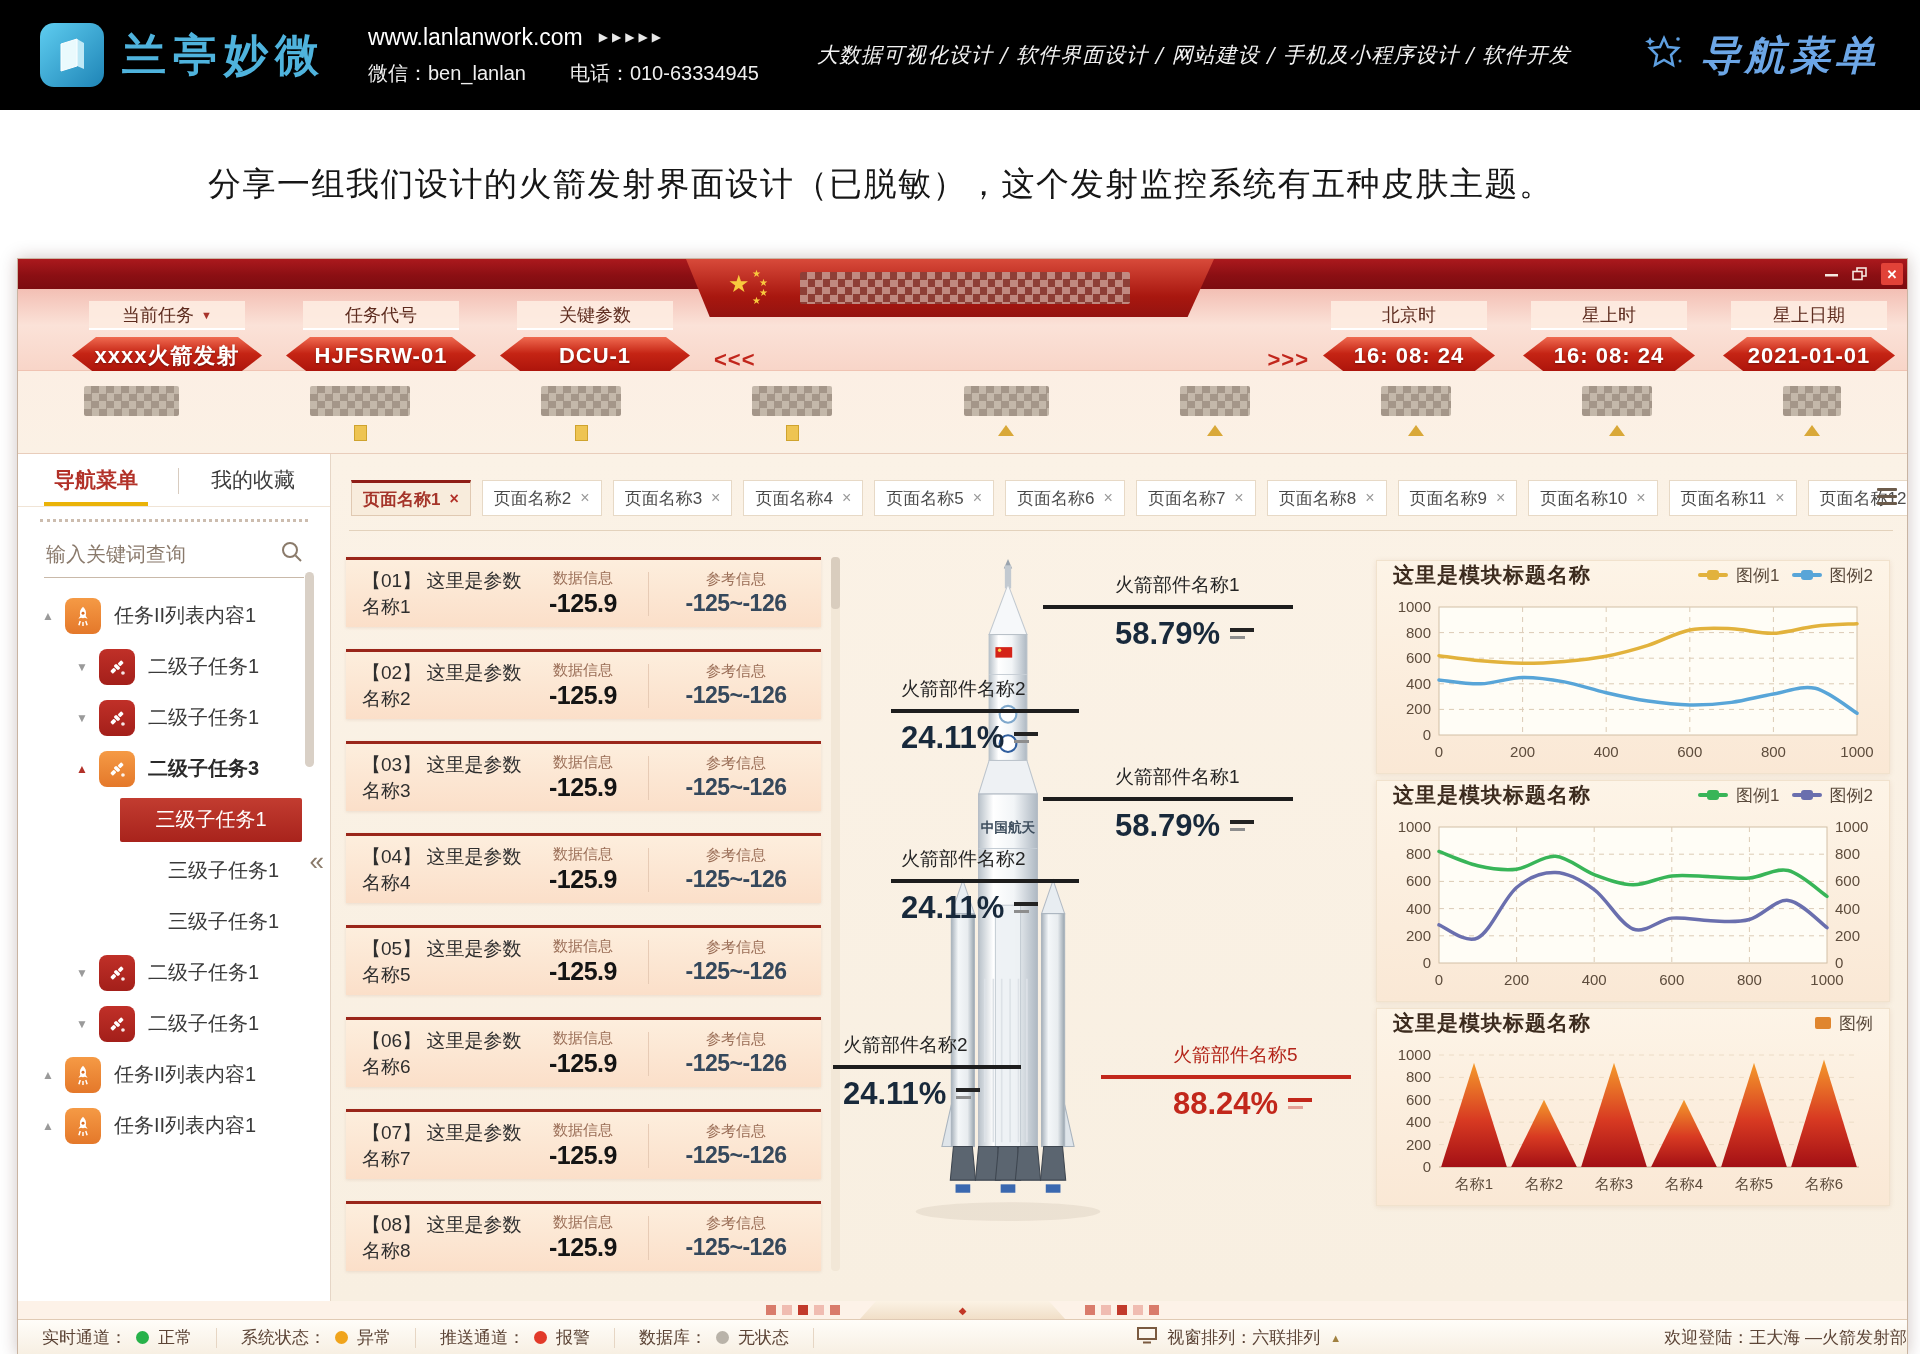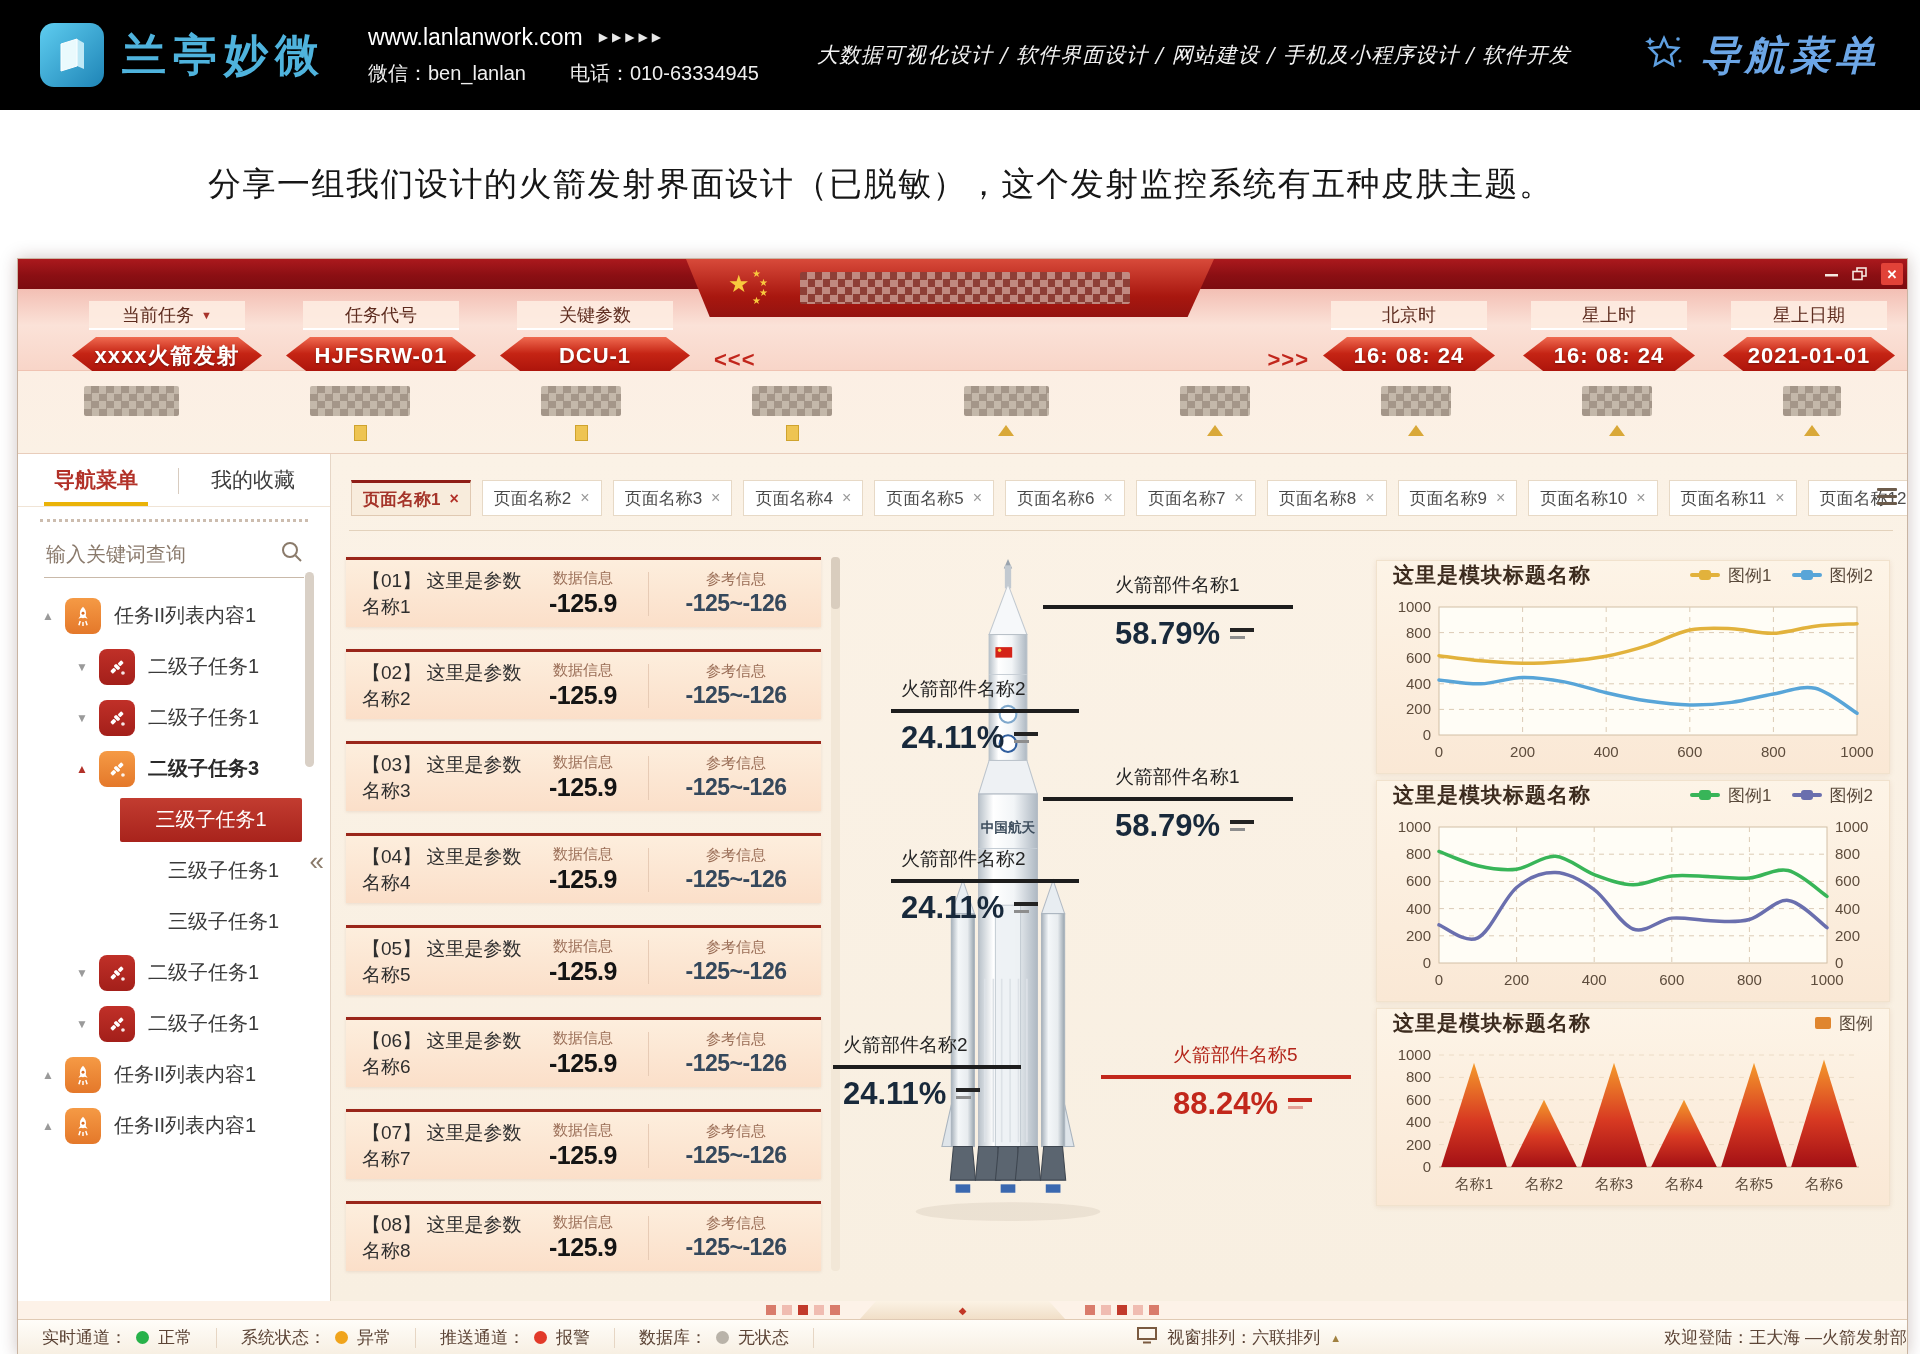--- a/index.html
+++ b/index.html
@@ -109,21 +109,21 @@
   .dsh i:last-child{width:15px;background:#8d8d8d}
   .co.red .rule{background:#c2271b}.co.red .val{color:#c2271b}.co.red .lb{color:#b3251a}
   .co.red .dsh i{background:#c2271b}.co.red .dsh i:last-child{background:#e4a095}
   .c0{left:212px;top:28px}.c1{left:60px;top:132px}.c2{left:212px;top:220px}
   .c3{left:60px;top:302px}.c4{left:2px;top:488px}.c5{left:270px;top:498px}
   
   .modules{position:absolute;left:1045px;top:106px;width:514px}
   .module{background:linear-gradient(180deg,#fdf4e7,#fae8d5);border:1px solid #f1e2cd;box-shadow:0 1px 5px rgba(160,110,70,.14);padding:0 16px 8px;box-sizing:border-box;margin-bottom:6px}
   .mhead{display:flex;align-items:center;justify-content:space-between}
   .mtitle{font-size:21px;font-weight:700;color:#3c2b1e;letter-spacing:1px}
-  .legend{display:flex;align-items:center;gap:20px}
+  .legend{display:flex;align-items:center;gap:12px}
   .leg{display:flex;align-items:center;gap:8px;font-size:17px;color:#5a4a3c}
   .leg .sw{position:relative;width:30px;height:10px;display:inline-block}
   .sw .ln{position:absolute;top:3px;left:0;width:30px;height:4px;border-radius:2px}
   .sw .dt{position:absolute;top:0;left:9px;width:12px;height:10px;border-radius:3px}
   .leg .sq{width:16px;height:12px;border-radius:2px;display:inline-block}
   .module svg{display:block;margin-top:4px}
   
   .deco{position:absolute;left:0;bottom:36px;width:100%;height:20px;display:flex;align-items:flex-end;justify-content:center;gap:20px}
   .sqg{display:flex;gap:6px;margin-bottom:4px}
   .sqg span{width:10px;height:10px}

